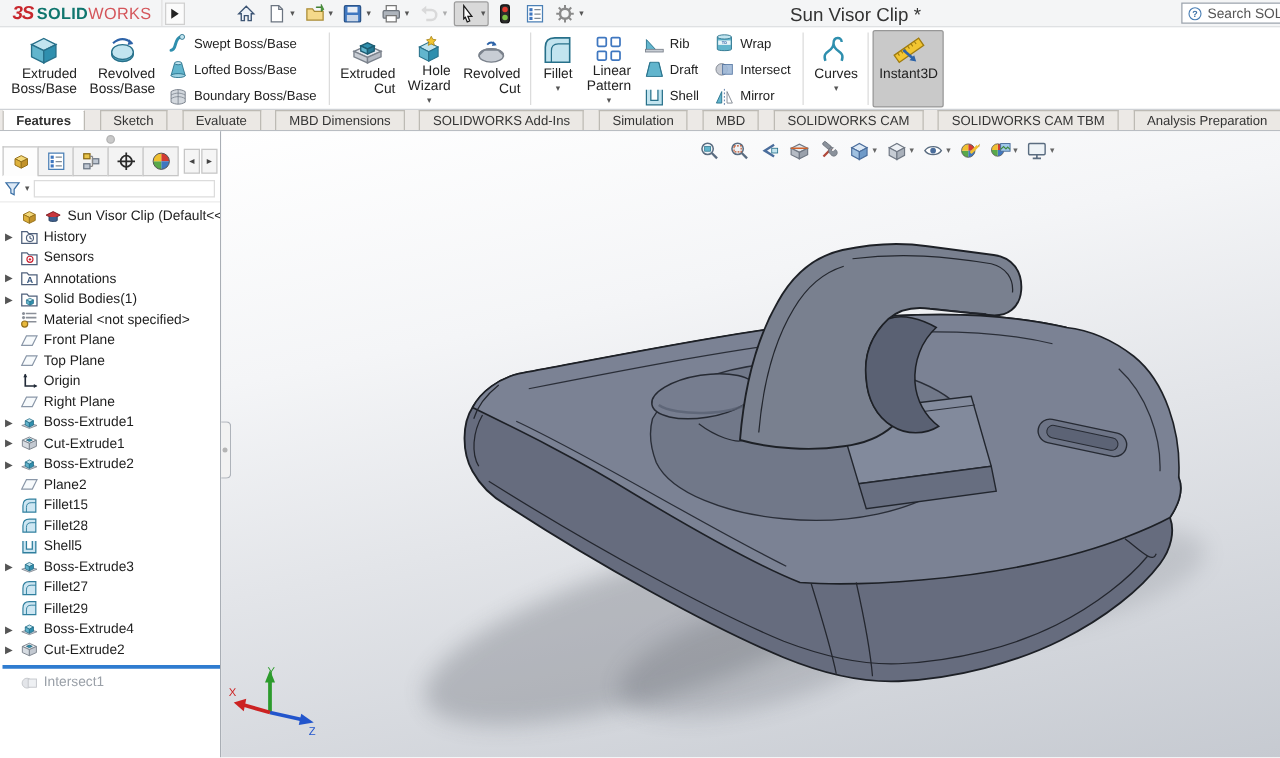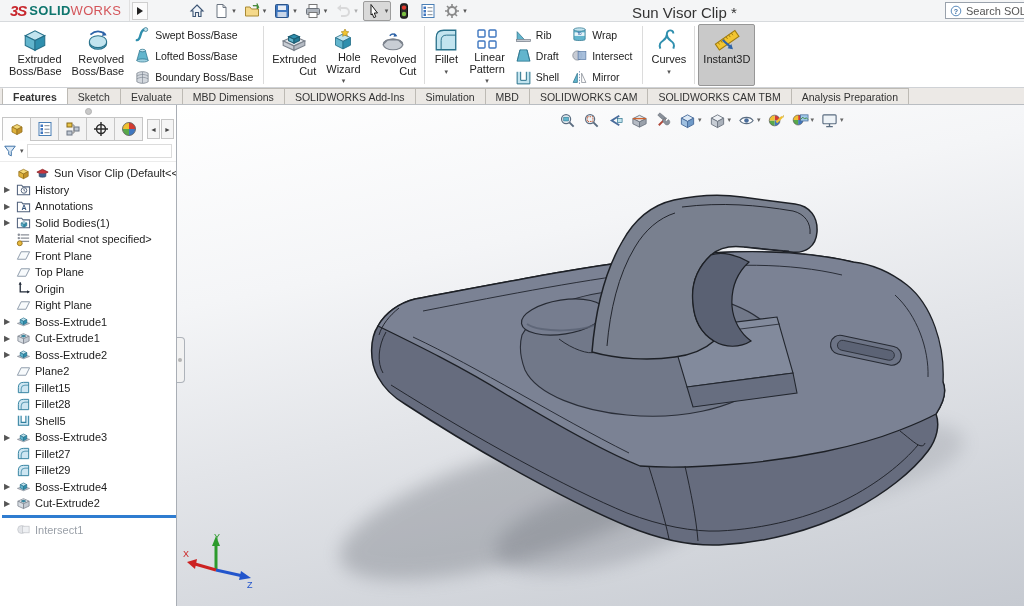--- a/index.html
+++ b/index.html
@@ -33,21 +33,21 @@
   .ricon { width:26px; height:26px; margin-top:1px; }
   .rlabel { font-size:11px; line-height:11.5px; text-align:right; white-space:pre-line; margin-top:1px; color:#222; }
   .rcaret { font-size:7px; color:#555; line-height:7px; margin-top:2px; }
   .rstack { display:flex; flex-direction:column; justify-content:flex-start; gap:4px; padding:2px 4px 0 2px; }
   .rsmall { display:flex; align-items:center; gap:4px; height:19px; padding:0 3px; border-radius:2px; }
   .sicon { width:17px; height:17px; flex:0 0 17px; }
   .rsmall span { white-space:nowrap; font-size:10.5px; color:#222; }
   .rsep { width:1px; background:#dcdcdc; margin:2px 3px; }
 
   
-  .tabsrow { position:absolute; left:0; top:88px; width:1024px; height:17px; background:#ece9e6; border-bottom:1px solid #b9bdc2; display:flex; align-items:stretch; padding-left:2px; }
+  .tabsrow { position:absolute; left:0; top:88px; width:1024px; height:17px; background:#ece9e6; border-bottom:1px solid #b9bdc2; display:flex; align-items:stretch; padding-left:2px;justify-content:space-between; }
   .ctab { display:flex; align-items:center; padding:0 10px; font-size:10.5px; color:#333; background:#ebe8e4; border:1px solid #bdbab4; border-bottom:none; margin-right:-1px; }
   .ctab.active { background:#fff; border-top-color:#fff; font-weight:bold; }
 
   
   .main { position:absolute; left:0; top:105px; width:1024px; height:501px; display:flex; }
   .panel { width:177px; height:100%; background:#fff; border-right:1px solid #a9aeb5; display:flex; flex-direction:column; position:relative; }
   .panel-grip { height:12px; display:flex; align-items:center; justify-content:center; background:#fff; }
   .panel-grip::after { content:""; width:5px; height:5px; border-radius:50%; background:#c9c9c9; border:1px solid #b2b2b2; }
   .ptabs { height:24px; display:flex; align-items:stretch; padding:0 2px; }
   .ptab { width:29px; display:flex; align-items:center; justify-content:center; border:1px solid #c6c6c6; background:#f3f3f3; margin-right:-1px; }
@@ -743,20 +743,28 @@
 
           <div class="trow">
             <span class="tarrow show">▶</span>
             <svg class="ticon">
               <use href="#t-history"></use>
             </svg>
 
             <span class="tlabel">History</span>
           </div>
 
+          <div class="trow">
+            <span class="tarrow">▶</span>
+            <svg class="ticon">
+              <use href="#t-sensors"></use>
+            </svg>
+
+            <span class="tlabel">Sensors</span>
+          </div>
 
           <div class="trow">
             <span class="tarrow show">▶</span>
             <svg class="ticon">
               <use href="#t-annot"></use>
             </svg>
 
             <span class="tlabel">Annotations</span>
           </div>
 

